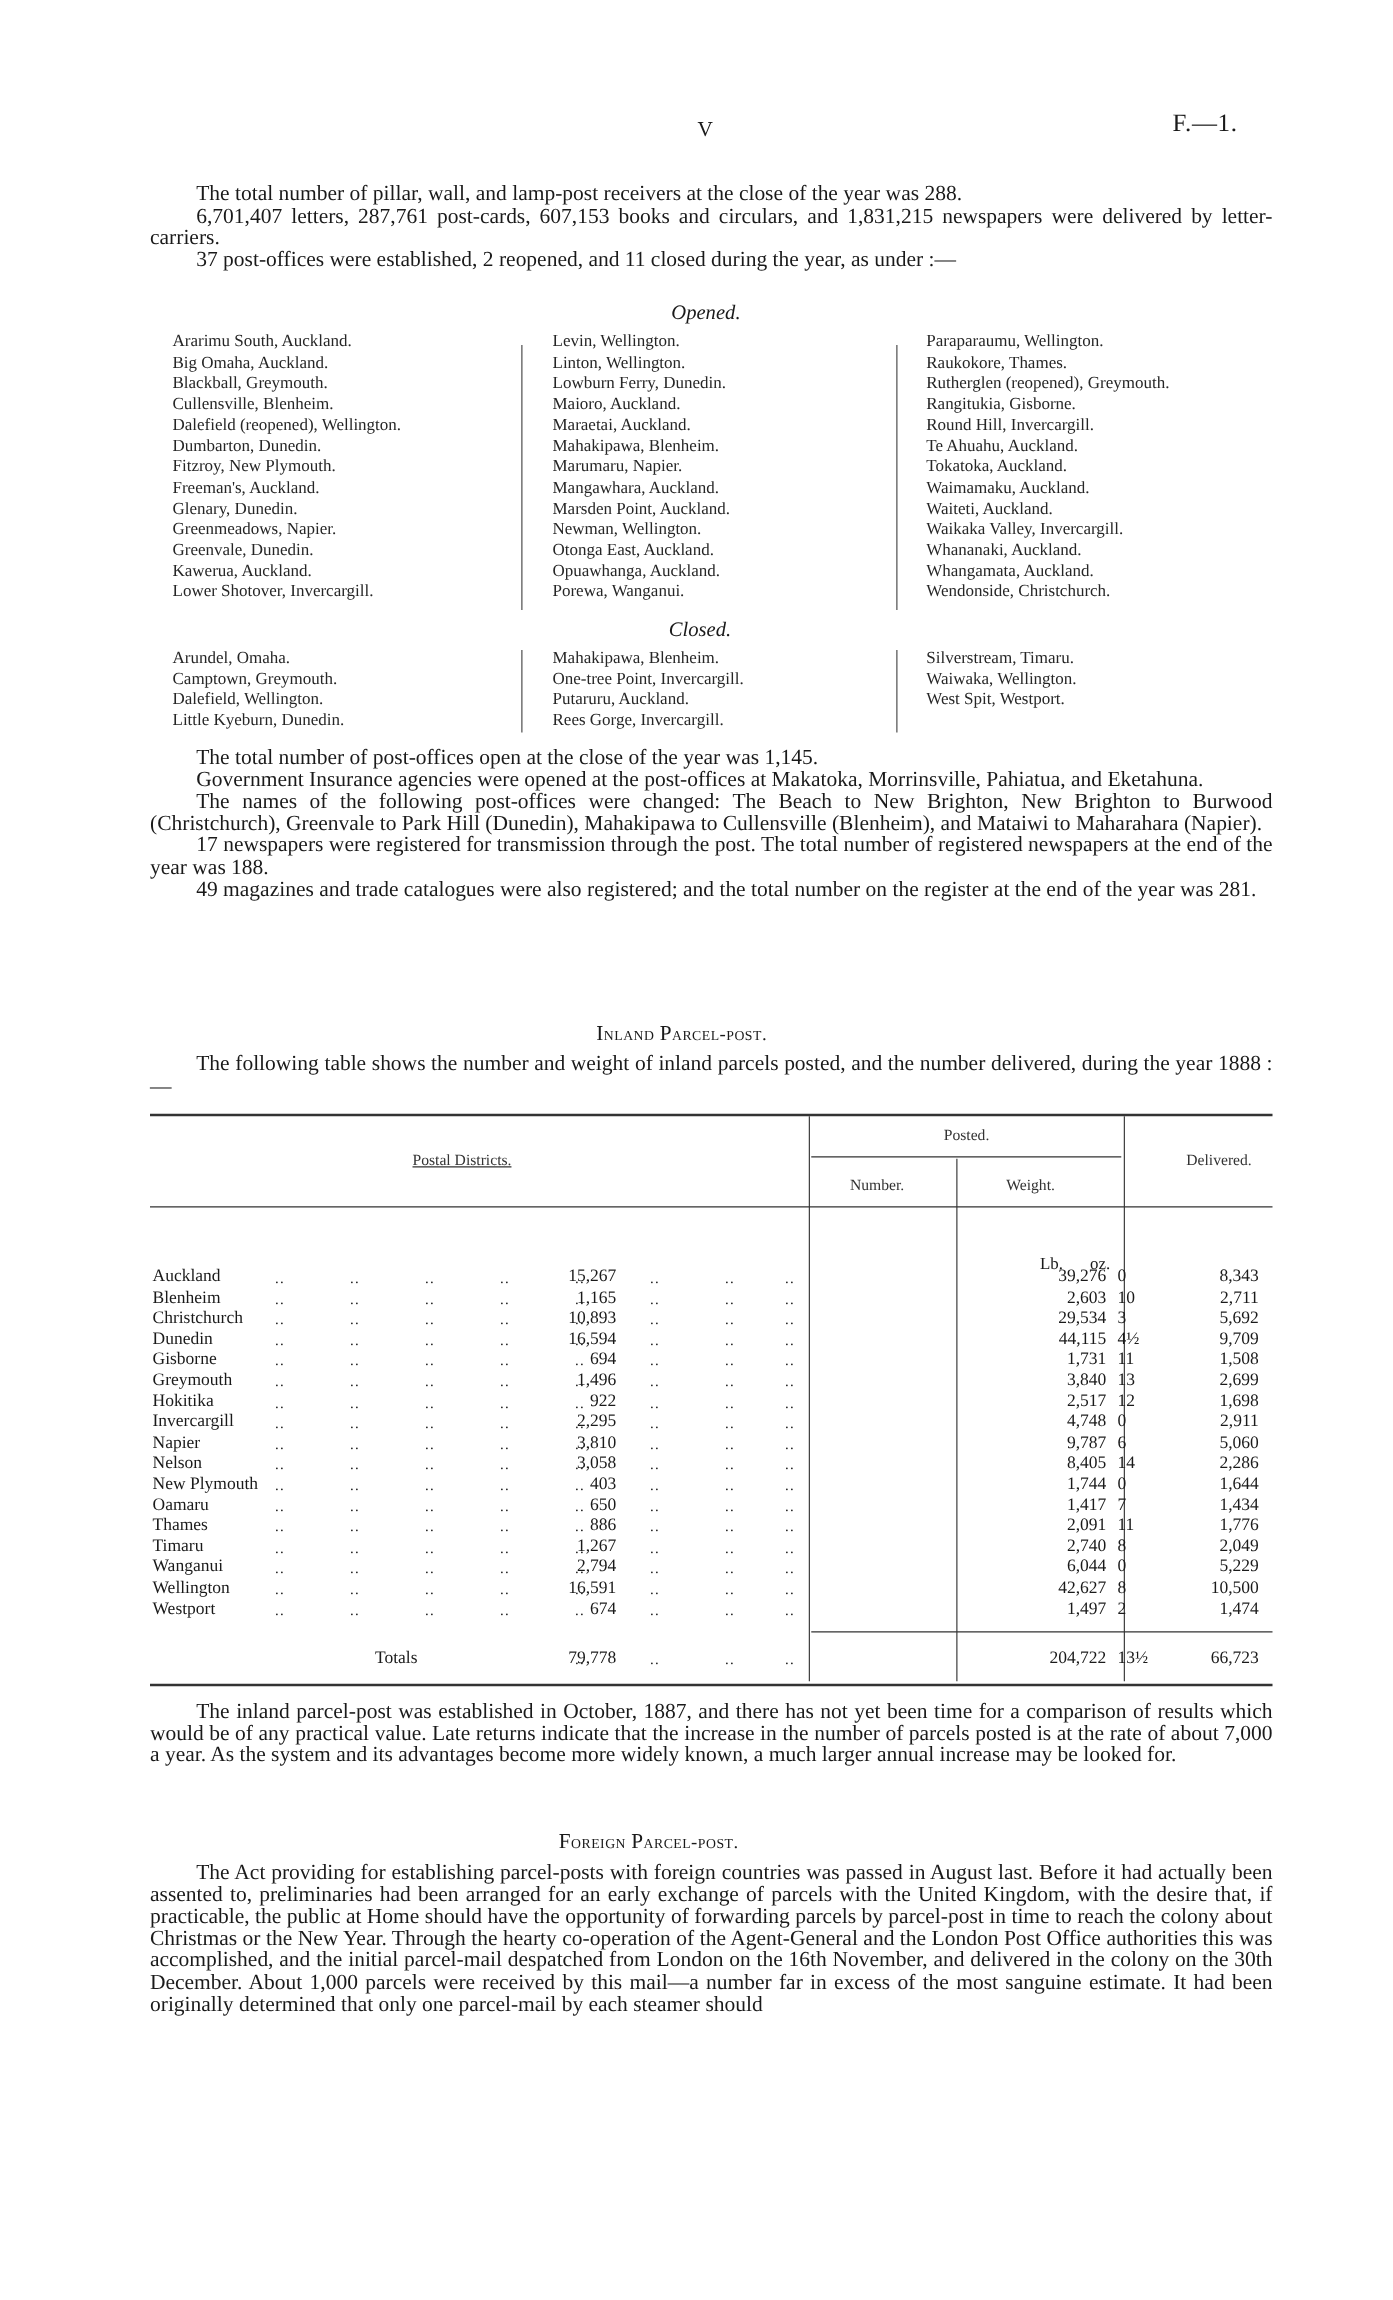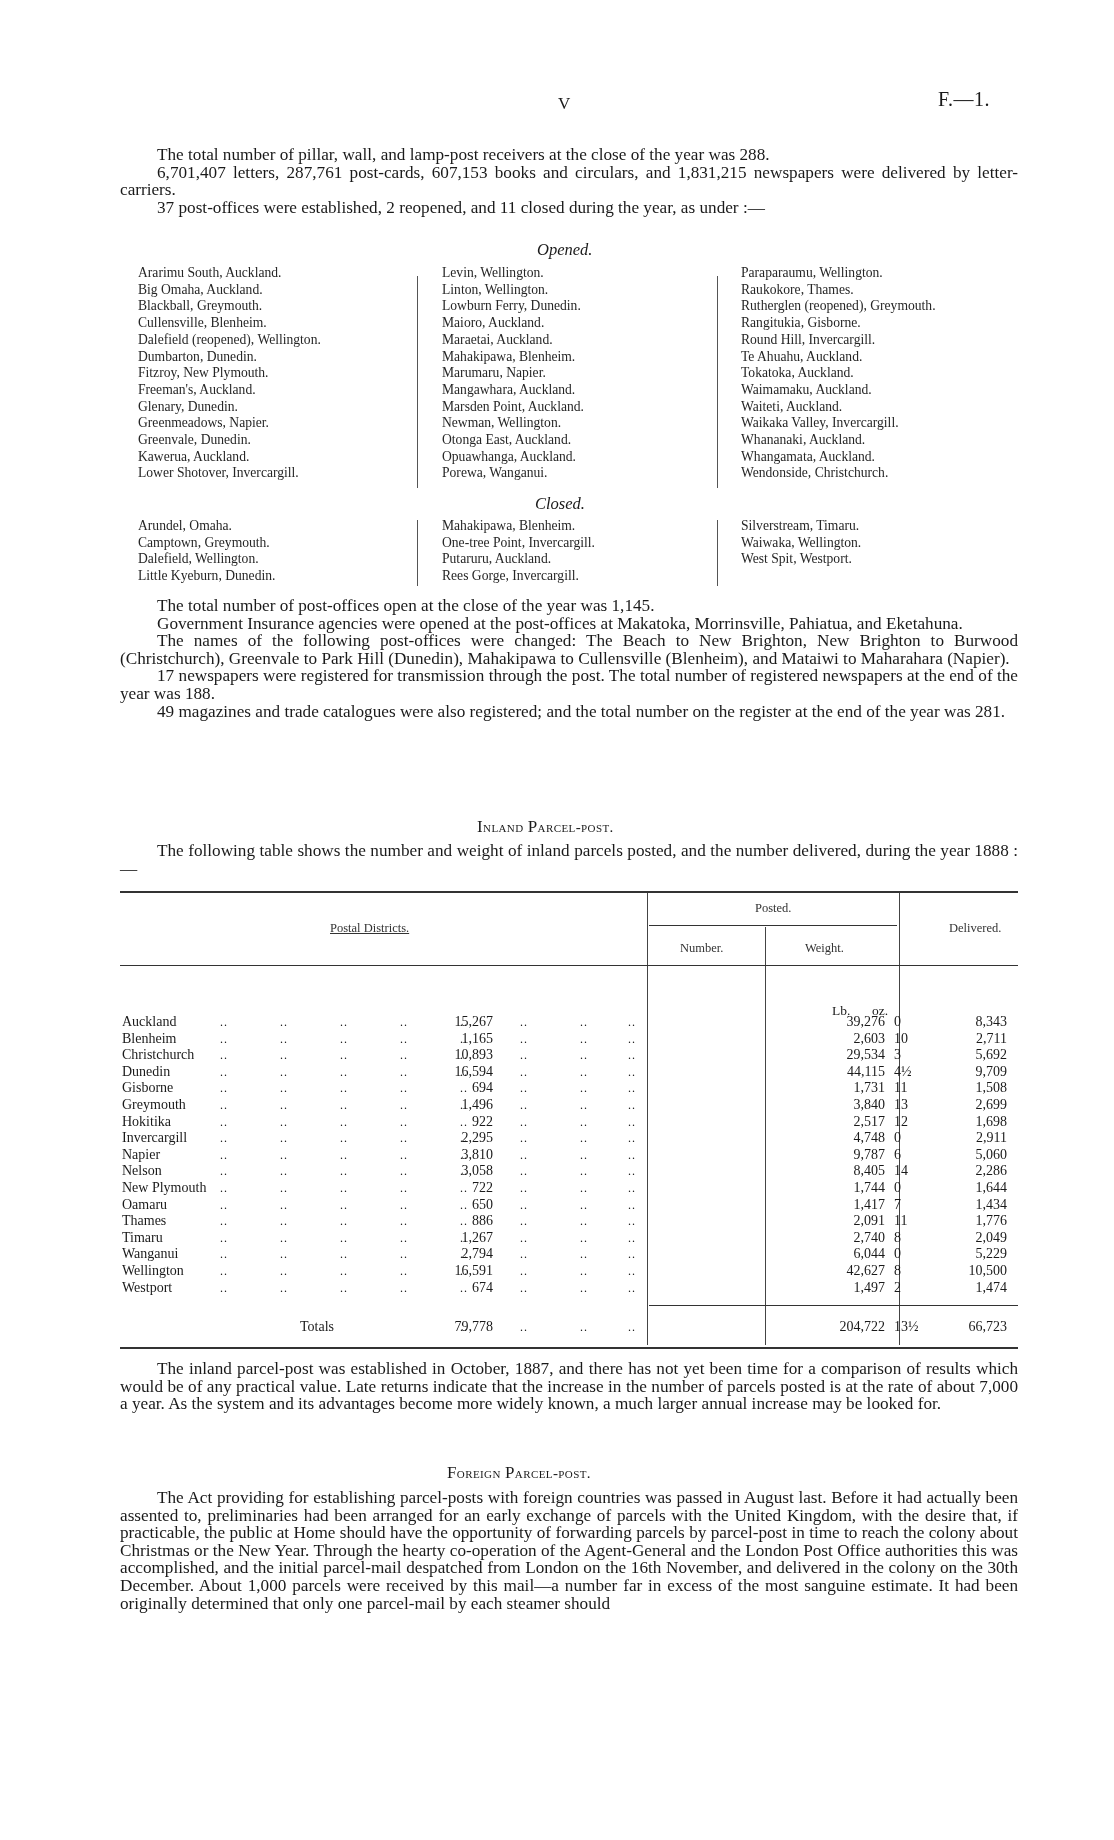--- a/index.html
+++ b/index.html
@@ -328,21 +328,21 @@
             <span style="left: 100px;">..</span>
             <span style="left: 160px;">..</span>
             <span style="left: 220px;">..</span>
             <span style="left: 280px;">..</span>
             <span style="left: 340px;">..</span>
             <span style="left: 400px;">..</span>
             <span style="left: 460px;">..</span>
             <span style="left: 508px;">..</span>
           </div>
           <span class="name">New Plymouth</span>
-          <span class="num">722</span>
+          <span class="num">403</span>
           <span class="lb">1,744</span>
           <span class="oz">0</span>
           <span class="del">1,644</span>
         </div>
         <div class="trow" style="top: 305.6px;">
           <div class="dots">
             <span style="left: 100px;">..</span>
             <span style="left: 160px;">..</span>
             <span style="left: 220px;">..</span>
             <span style="left: 280px;">..</span>

